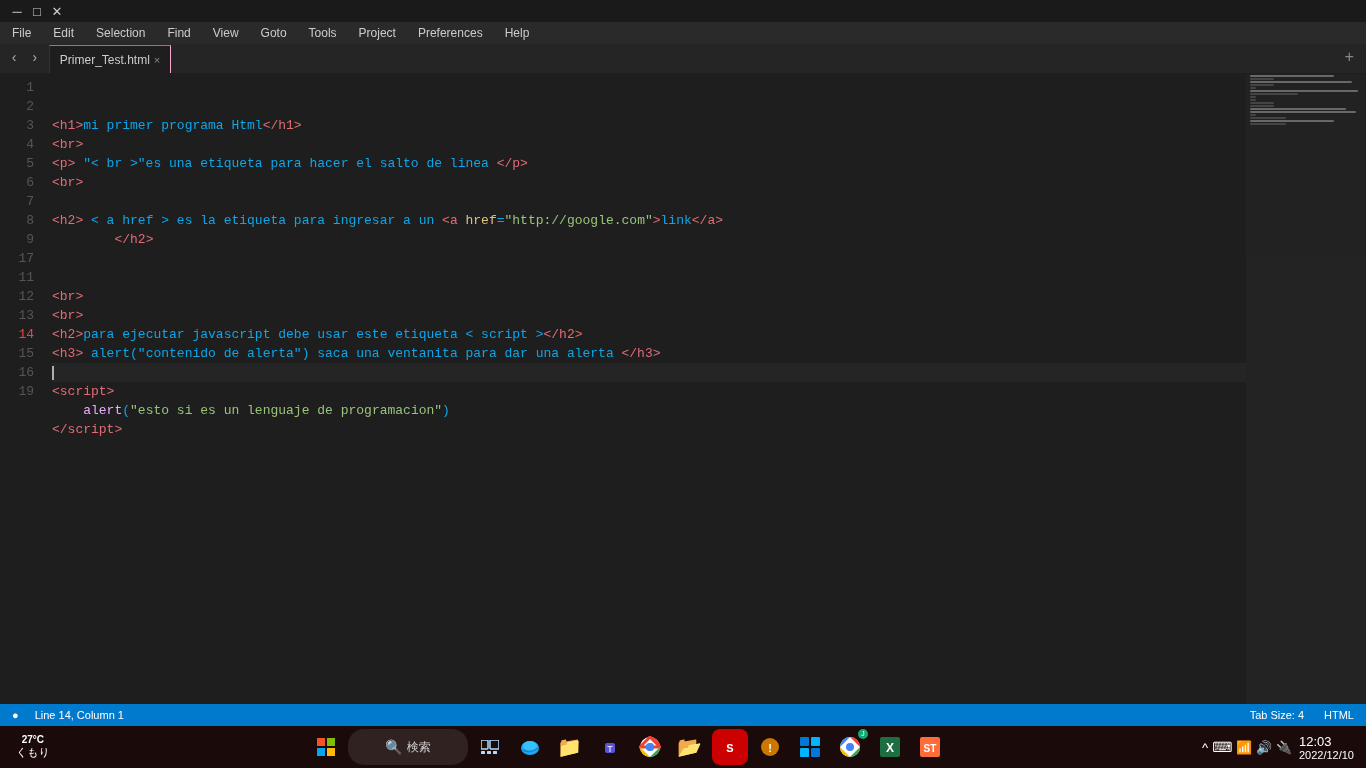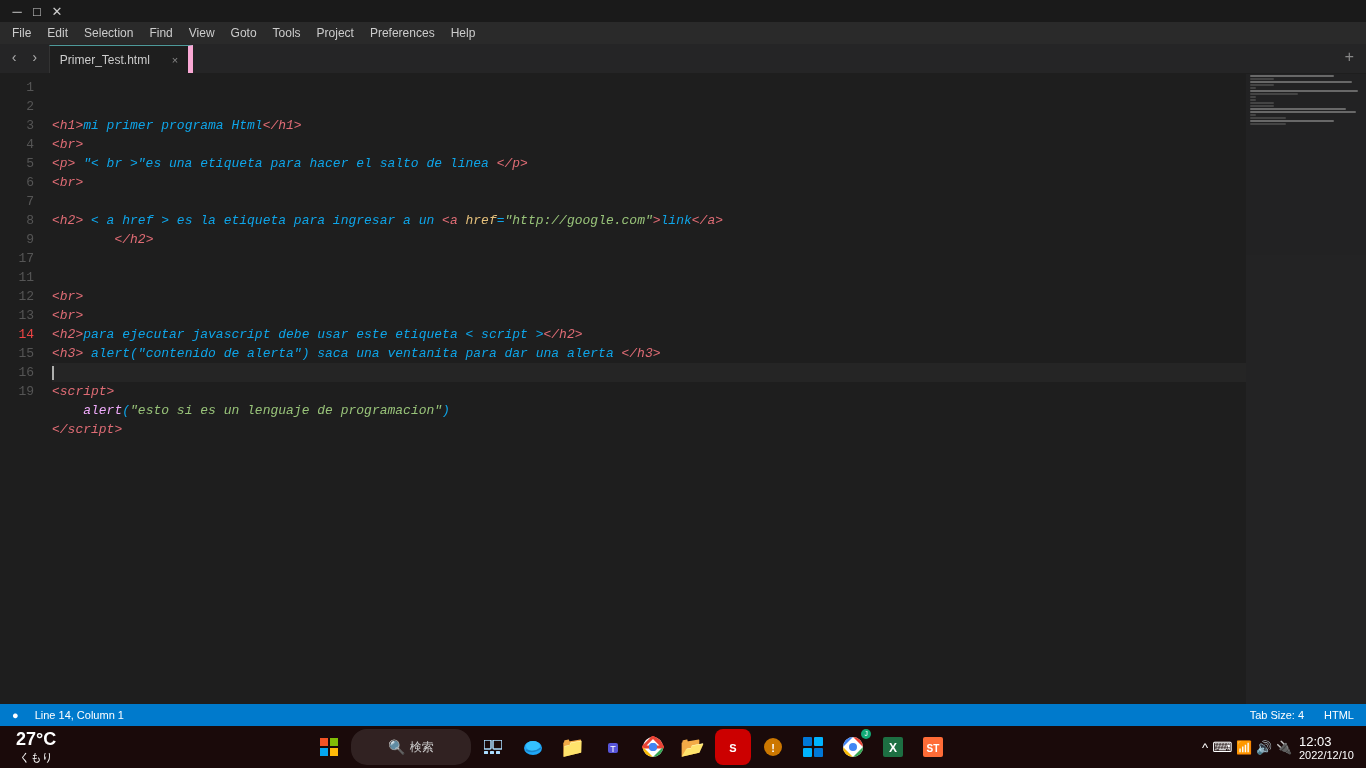--- a/index.html
+++ b/index.html
@@ -28,37 +28,37 @@
     
     #menu-bar {
       height: 22px;
       background: #2a2a2a;
       display: flex;
       align-items: center;
       padding: 0 4px;
       font-family: 'Segoe UI', sans-serif;
       font-size: 12px;
       color: #ccc;
-      gap: 0;
+      gap: 6px;
     }
     .menu-item {
       padding: 2px 8px;
       cursor: pointer;
       border-radius: 2px;
     }
     .tab {
       height: 28px;
       background: #1e1e1e;
       border-top: 1px solid #4e9a9a;
       border-left: 1px solid #333;
-      border-right: 5px solid #f9a8d4;
+      border-right: 1px solid #f9a8d4;
       padding: 0 10px;
       display: flex;
       align-items: center;
-      gap: 22px;
+      gap: 4px;
       font-size: 12px;
       color: #ccc;
       font-family: 'Segoe UI', sans-serif;
       cursor: pointer;
       min-width: 100px;
     }
     .tab .close-tab { font-size: 11px; color: #888; cursor: pointer; }
 
     
     #editor {
@@ -88,21 +88,21 @@
     #code-area {
       flex: 1;
       overflow-x: auto;
       overflow-y: hidden;
       padding: 4px 0 4px 8px;
       font-size: 13px;
       line-height: 19px;
       color: #d4d4d4;
       white-space: pre;
     }
-    .code-line { height: 19px; display: flex; align-items: center; font-style: italic; }
+    .code-line { height: 19px; display: flex; align-items: center; }
     .code-line.active-line { background: #252525; }
 
     
     .tag { color: #e06c75; }
     .attr-name { color: #e5c07b; }
     .attr-val { color: #98c379; }
     .text-content { color: #0ea5e9; }
     .fn-call { color: #f0abfc; }
 
     
@@ -139,21 +139,21 @@
       height: 42px;
       background: #1a0a0a;
       display: flex;
       align-items: center;
       padding: 0 8px;
       gap: 4px;
       position: relative;
     }
     .taskbar-left { display: flex; align-items: center; gap: 8px; flex-shrink: 0; }
     .weather-widget { display: flex; flex-direction: column; align-items: center; justify-content: center; color: #fff; font-size: 11px; font-family: 'Segoe UI', sans-serif; padding: 0 8px; }
-    .weather-temp { font-size: 18px; font-weight: bold; }
+    .weather-temp { font-size: 10px; font-weight: bold; }
     .weather-desc { font-size: 11px; }
     .taskbar-center { display: flex; align-items: center; gap: 4px; flex: 1; justify-content: center; }
     .tb-icon { width: 36px; height: 36px; display: flex; align-items: center; justify-content: center; border-radius: 4px; cursor: pointer; font-size: 18px; }
     .win-btn { background: transparent; }
     .taskbar-right { display: flex; align-items: center; gap: 6px; color: #fff; font-size: 11px; font-family: 'Segoe UI', sans-serif; flex-shrink: 0; padding: 0 4px; }
     .sys-icons { display: flex; align-items: center; gap: 4px; }
     .sys-icon { font-size: 13px; cursor: pointer; }
     .time-block { display: flex; flex-direction: column; }
     .time-text { font-size: 13px; }
     .date-text { font-size: 11px; }

